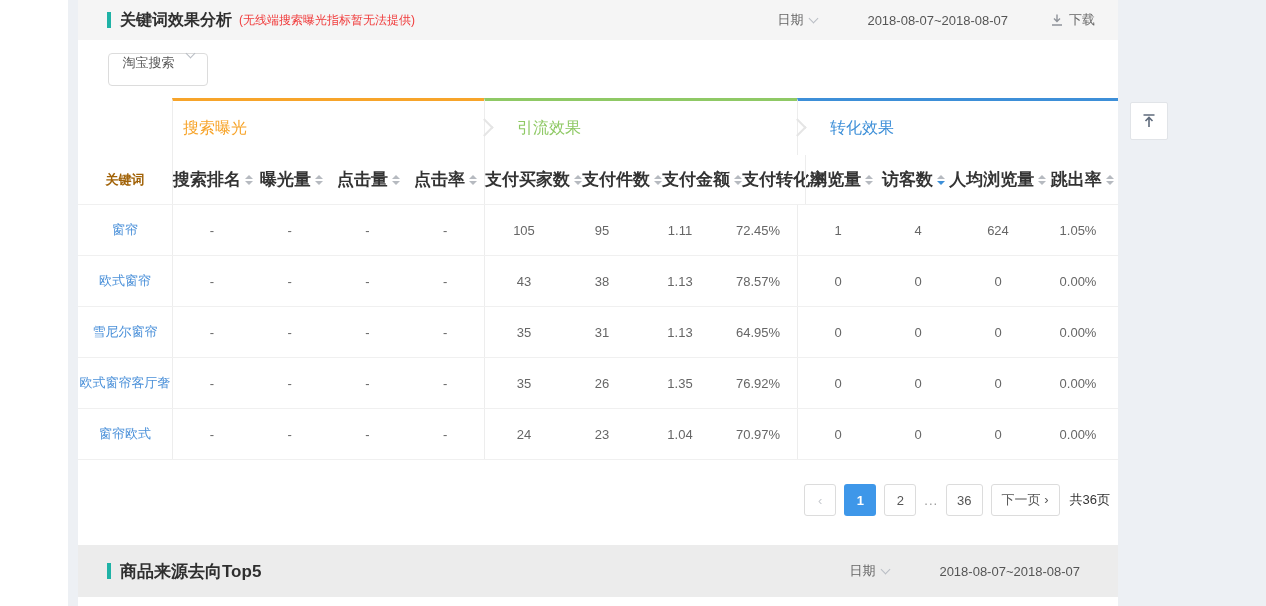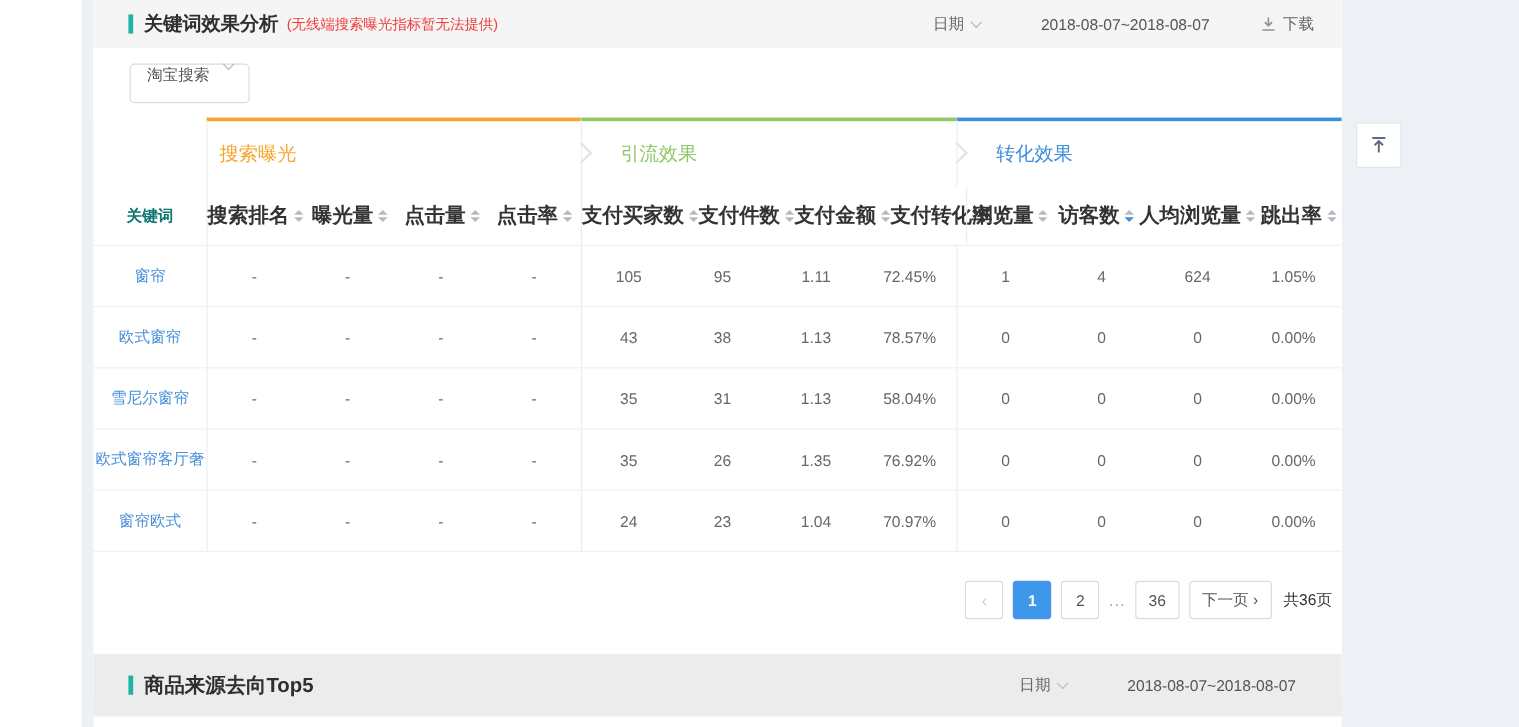--- a/index.html
+++ b/index.html
@@ -38,21 +38,21 @@
   .cell { display:flex; align-items:center; justify-content:center; }
 
   .group-row { display:flex; height:57px; }
   .group { border-top:3px solid; border-left:1px solid #ededed; position:relative; display:flex; align-items:center; }
   .group.g0 { padding-left:10px; } .group.g1, .group.g2 { padding-left:32px; }
   .gtitle { font-size:16px; }
   .gchev { position:absolute; left:-7px; top:50%; margin-top:-7px; width:13px; height:13px;
     border-top:2px solid #e5e5e5; border-right:2px solid #e5e5e5; transform:rotate(45deg); }
 
   .cols-row { display:flex; height:50px; border-bottom:1px solid #f0f0f0; }
-  .cols-row .colkw { font-size:13px; font-weight:bold; color:#0f766e; }
+  .cols-row .colkw { font-size:13px; font-weight:bold; color:#a16207; }
   .hcell { font-size:17px; font-weight:bold; color:#333; cursor:pointer; white-space:nowrap; }
   .sort { display:inline-flex; flex-direction:column; margin-left:4px; row-gap:2px; }
   .sort i { display:block; width:0; height:0; border-left:4px solid transparent; border-right:4px solid transparent; }
   .sort .up { border-bottom:4px solid #b6bac0; }
   .sort .dn { border-top:4px solid #b6bac0; }
   .sort.desc .dn { border-top-color:var(--blue); }
 
   .brow { display:flex; height:51px; border-bottom:1px solid #f0f0f0; }
   .kw { font-size:13px; color:var(--link); text-decoration:none; cursor:pointer; }
   .val { font-size:13px; color:#666; }
@@ -276,21 +276,21 @@
             <div class="grp g0">
               <div class="cell val">-</div>
               <div class="cell val">-</div>
               <div class="cell val">-</div>
               <div class="cell val">-</div>
             </div>
             <div class="grp g1">
               <div class="cell val">35</div>
               <div class="cell val">31</div>
               <div class="cell val">1.13</div>
-              <div class="cell val">58.04%</div>
+              <div class="cell val">64.95%</div>
             </div>
             <div class="grp g2">
               <div class="cell val">0</div>
               <div class="cell val">0</div>
               <div class="cell val">0</div>
               <div class="cell val">0.00%</div>
             </div>
           </div>
           <div class="brow">
             <div class="colkw cell">

